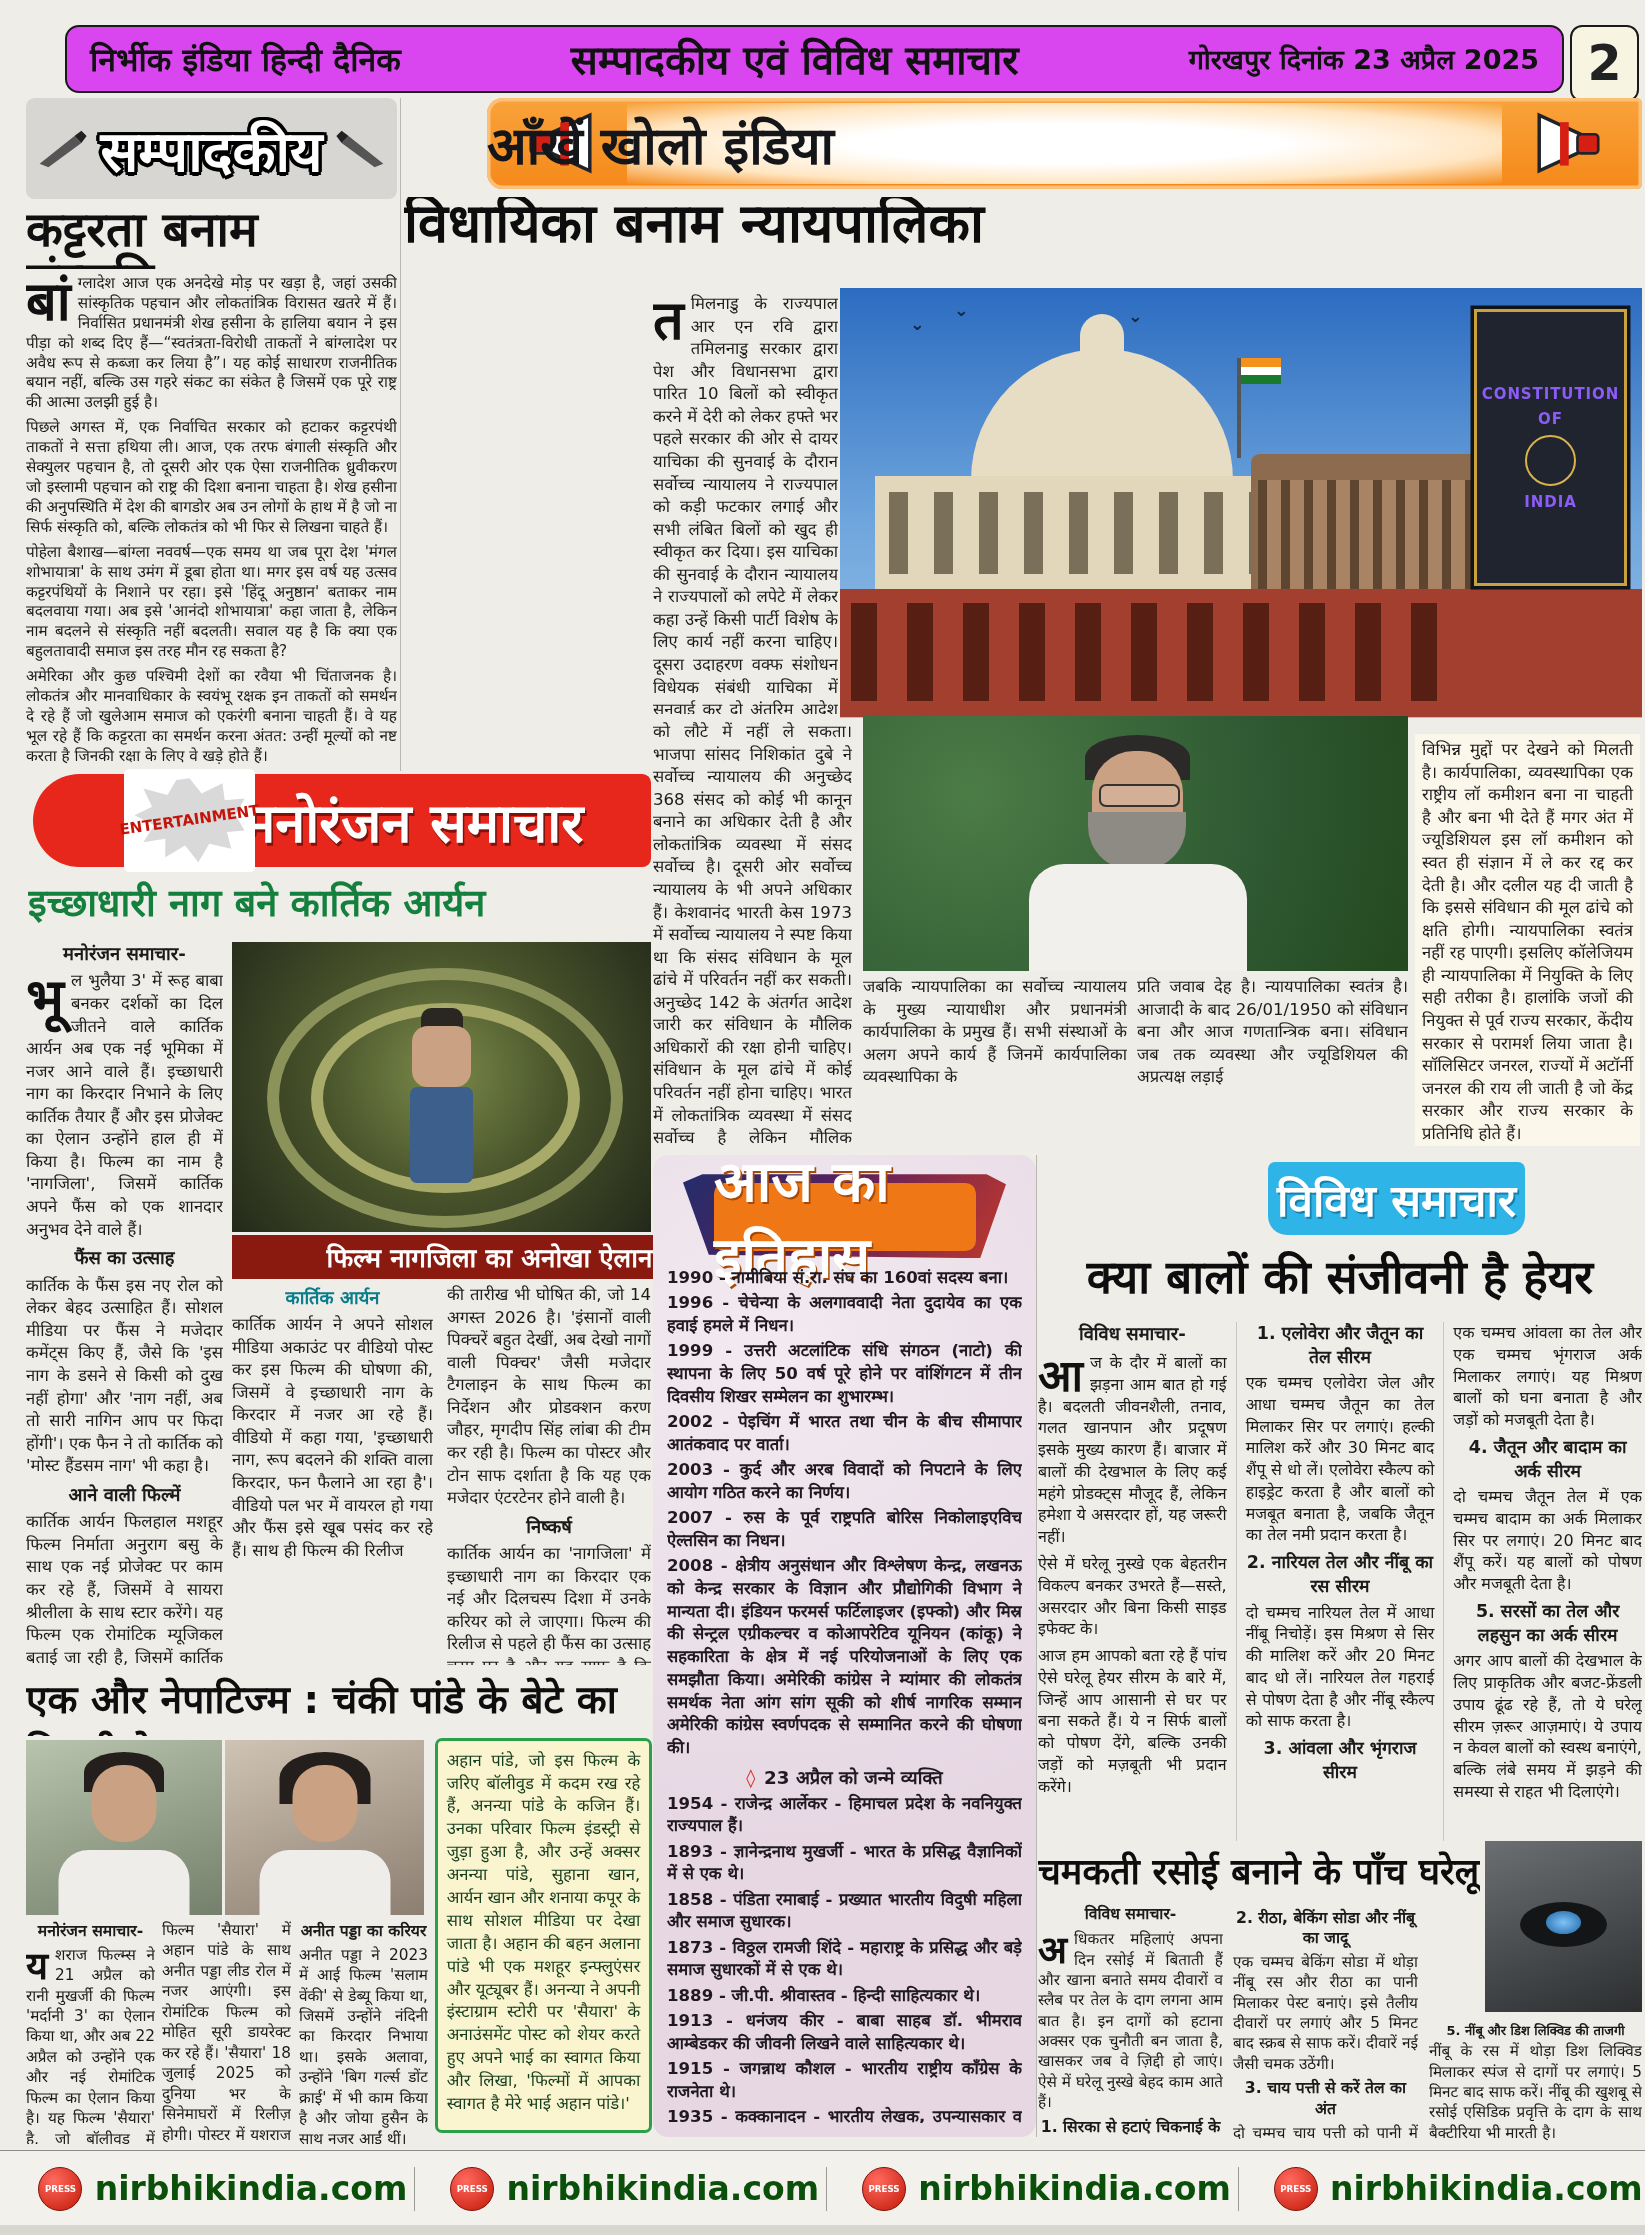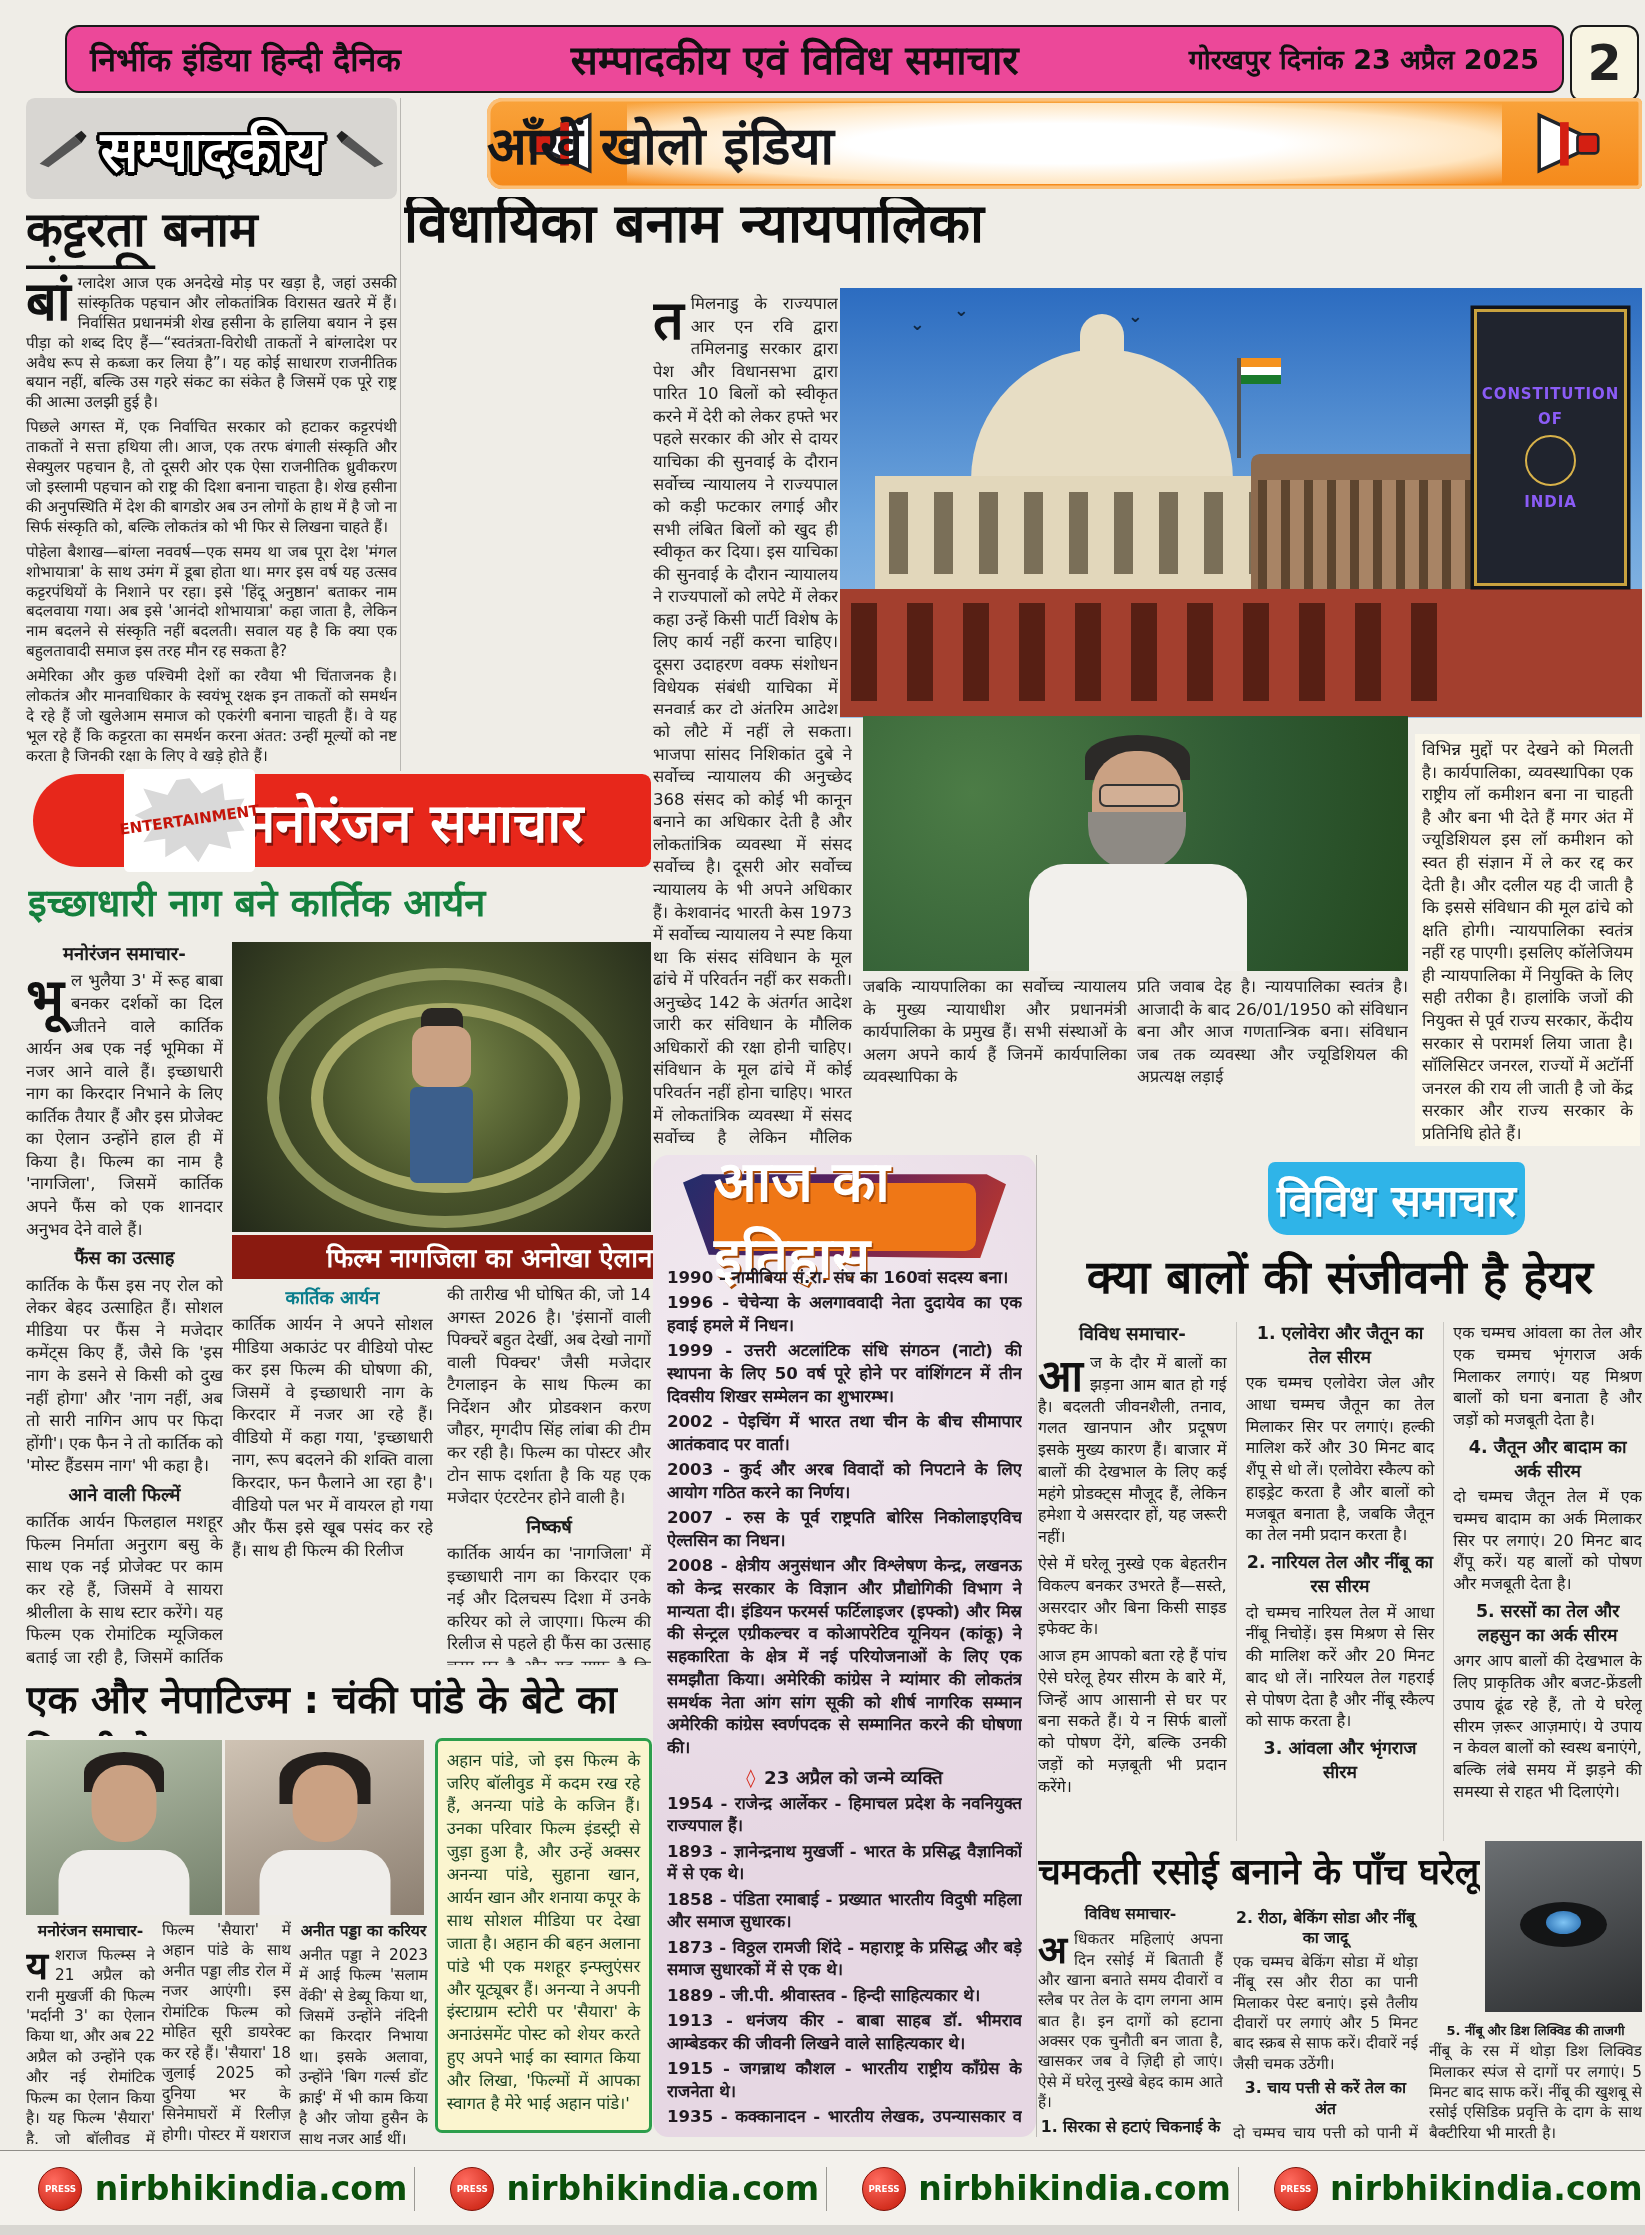--- a/index.html
+++ b/index.html
@@ -3,21 +3,21 @@
 <meta charset="utf-8">
 <style>
   html,body{margin:0;padding:0;}
   body{font-family:"DejaVu Sans","Liberation Sans",sans-serif;background:#cfcdc8;}
   #page{position:relative;width:1646px;height:2236px;background:#efede7;overflow:hidden;}
   .abs{position:absolute;}
   .clip{overflow:hidden;}
   .just{text-align:justify;text-justify:inter-word;}
 
   
-  .mast{left:65px;top:24.5px;width:1499px;height:68px;background:#ec4899;border:2.6px solid #1a1a1a;
+  .mast{left:65px;top:24.5px;width:1499px;height:68px;background:#d946ef;border:2.6px solid #1a1a1a;
         border-radius:14px;display:flex;align-items:center;justify-content:space-between;padding:0 23px;box-sizing:border-box;}
   .mast .t1{font-size:32px;font-weight:800;color:#111;}
   .mast .t2{font-size:40px;font-weight:800;color:#111;}
   .mast .t3{font-size:27px;font-weight:800;color:#111;}
   .pgbox{left:1570px;top:24.5px;width:65px;height:73px;background:#f8f4e2;border:2.6px solid #1a1a1a;border-radius:12.2px;
          display:flex;align-items:center;justify-content:center;font-size:49px;font-weight:700;color:#222;}
 
   
   .stamp{left:26px;top:98px;width:371px;height:101px;background:#d8d6d2;border-radius:8.7px;
          display:flex;align-items:center;justify-content:center;gap:8.7px;}

